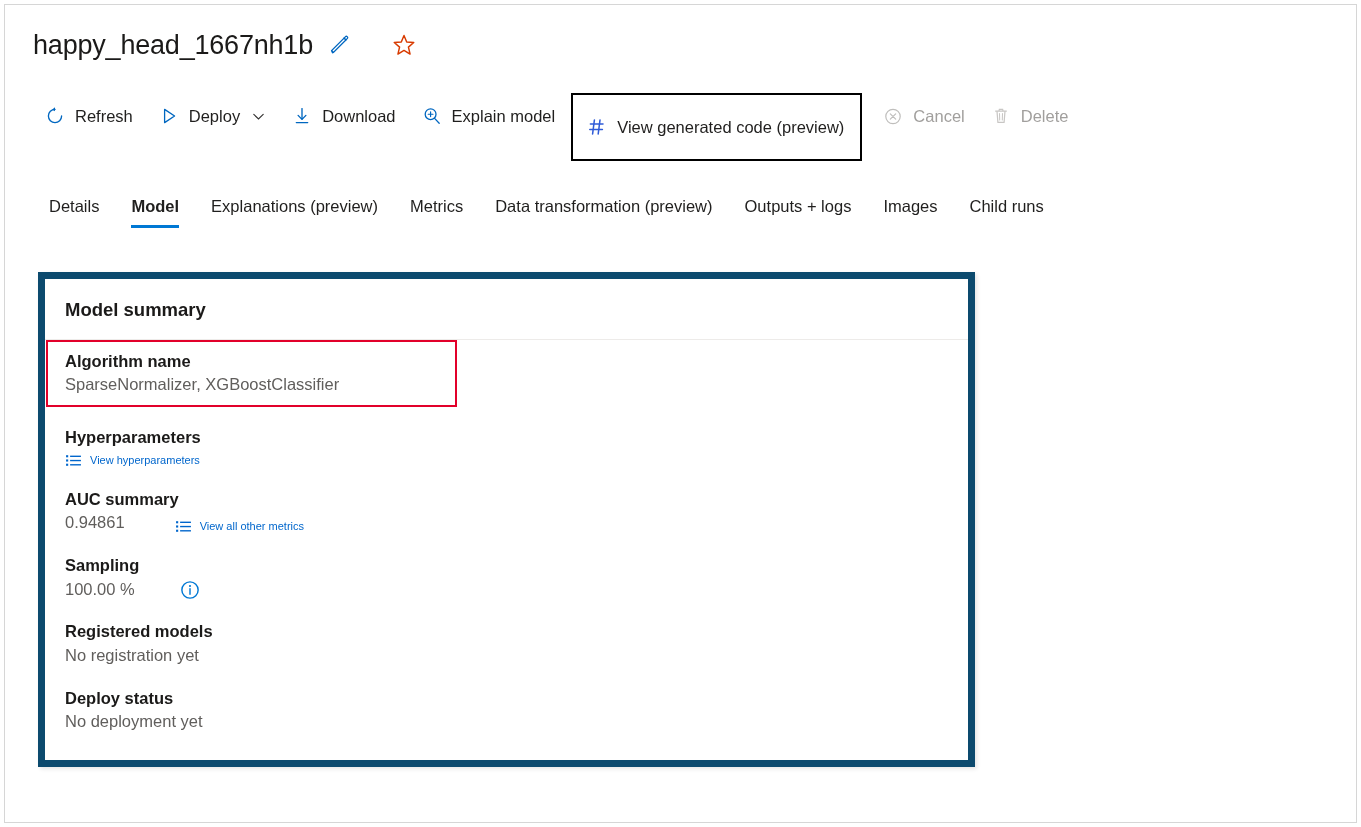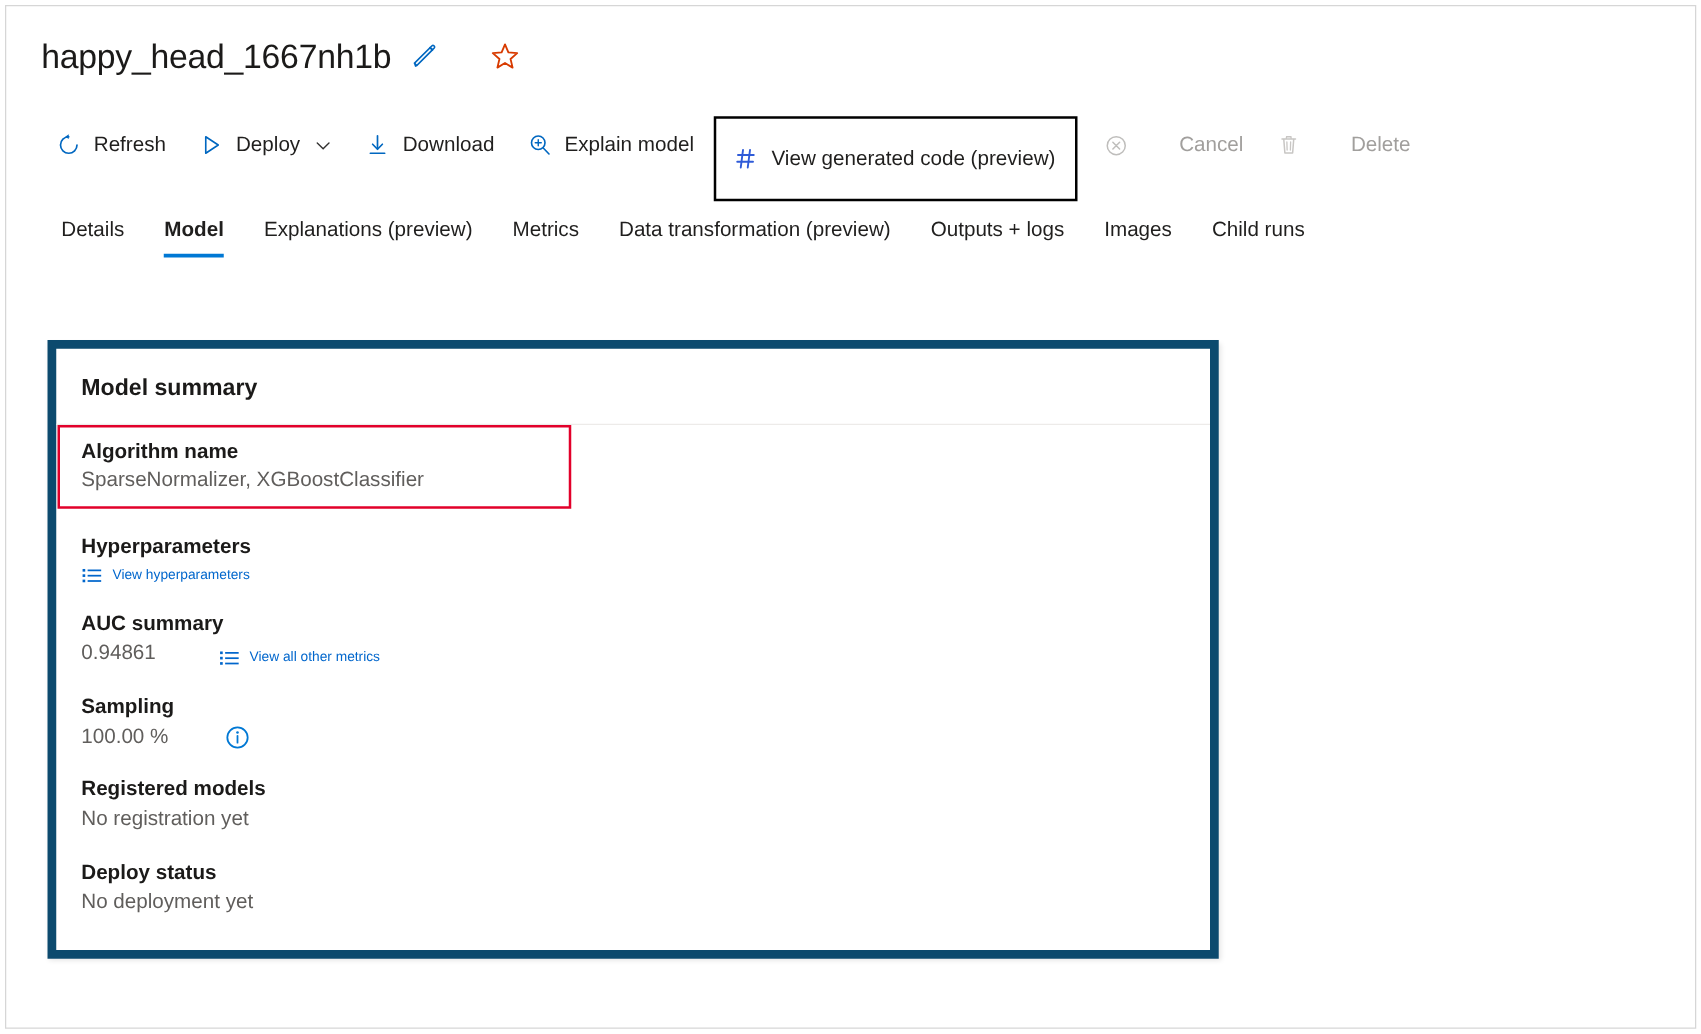--- a/index.html
+++ b/index.html
@@ -88,40 +88,40 @@
     justify-content: center;
     width: 20px;
     height: 20px;
     flex: 0 0 auto;
   }
   .cmd .chev {
     display: inline-flex;
     align-items: center;
     margin-left: 11px;
   }
-  .cmd.disabled { cursor: default; gap: 30px; }
+  .cmd.disabled { cursor: default; }
   .cmd.disabled .cmd-label { color: #a19f9d; }
 
   .cmd.highlighted {
     border: 2px solid #000000;
     height: 68px;
     padding: 0 16px 0 14px;
     margin-left: 3px;
     margin-right: 8px;
   }
 
   
   .tab-bar {
     position: absolute;
     left: 28px;
-    top: 156px;
+    top: 184px;
     right: 0;
     height: 52px;
     display: flex;
-    align-items: center;
+    align-items: flex-start;
   }
   .tab {
     position: relative;
     padding: 8px 16px 14px 16px;
     font-size: 16.5px;
     color: #201f1e;
     cursor: pointer;
     white-space: nowrap;
     background: transparent;
     border: none;

